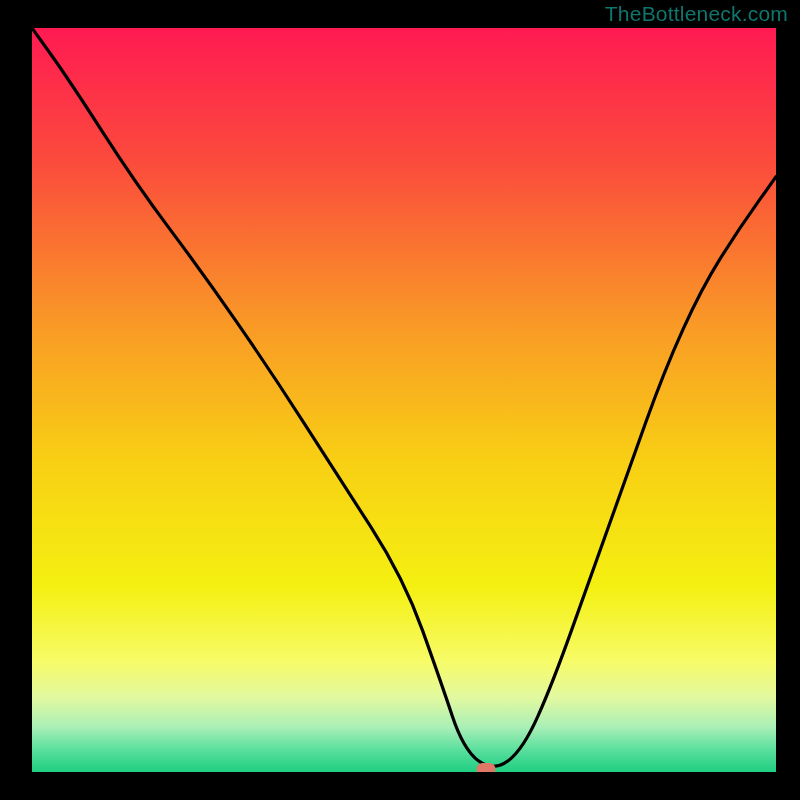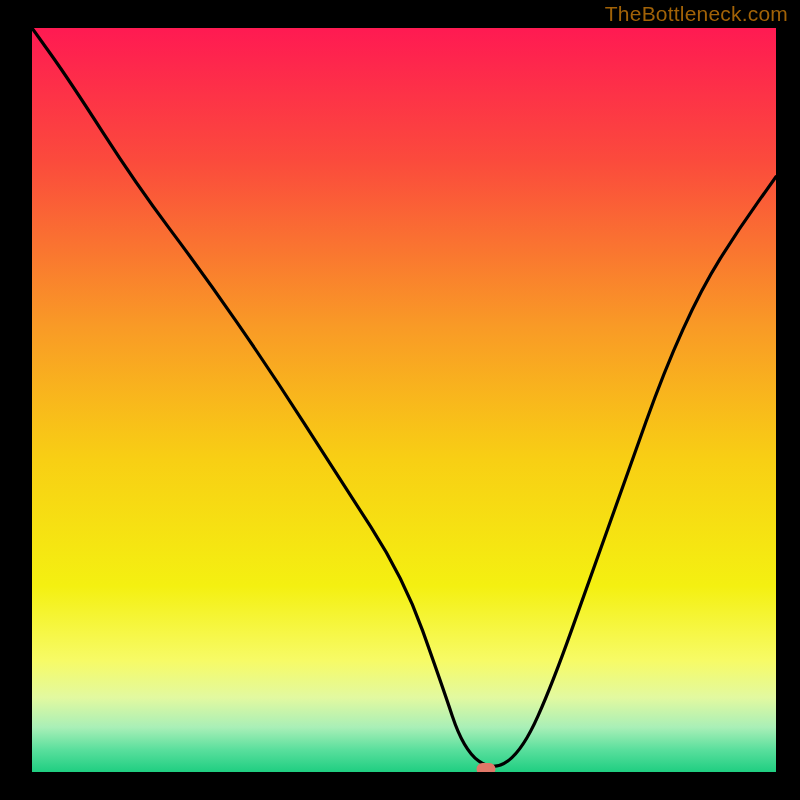--- a/index.html
+++ b/index.html
@@ -16,21 +16,21 @@
     height: 800px;
     background: #000;
   }
   .watermark {
     position: absolute;
     top: 2px;
     right: 12px;
     font-family: Arial, Helvetica, sans-serif;
     font-size: 21px;
     font-weight: 500;
-    color: #a16207;
+    color: #0f766e;
     letter-spacing: 0.2px;
     z-index: 5;
   }
   .plot {
     position: absolute;
     left: 32px;
     top: 28px;
     width: 744px;
     height: 744px;
     overflow: hidden;

